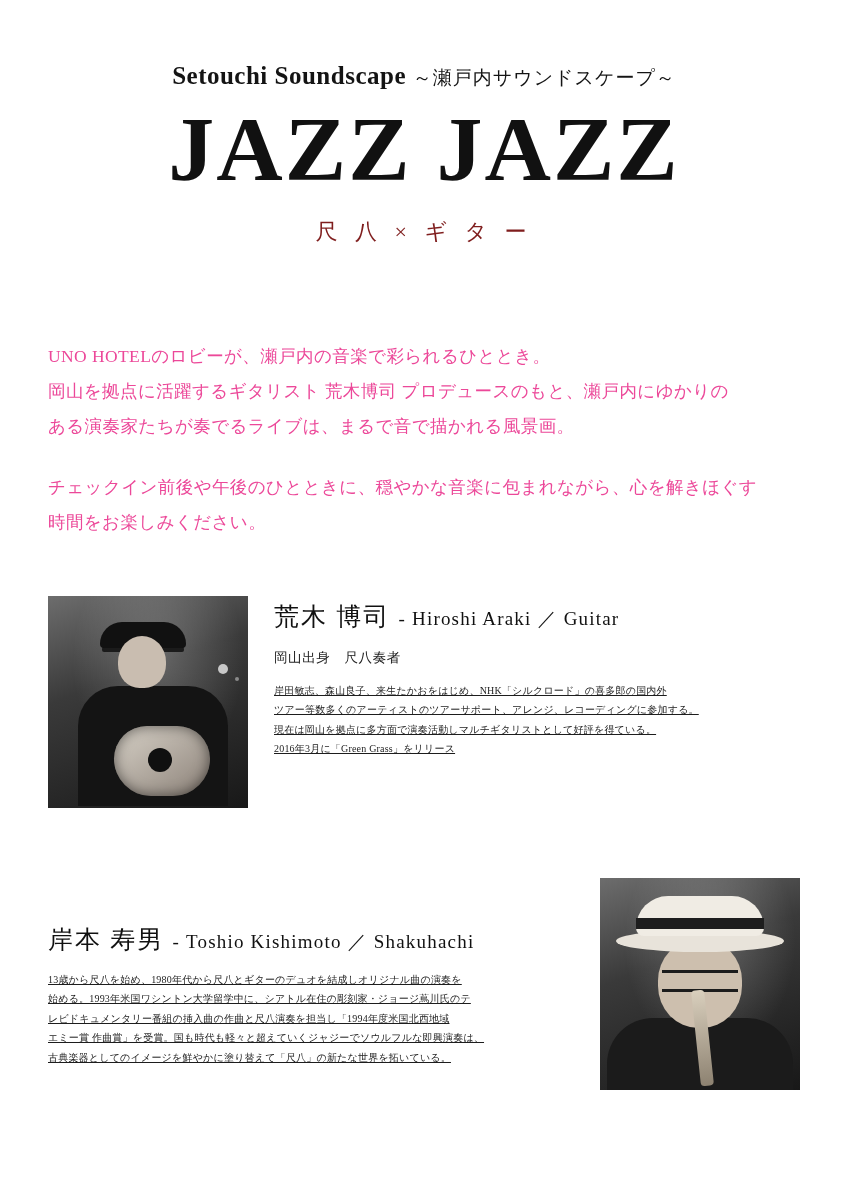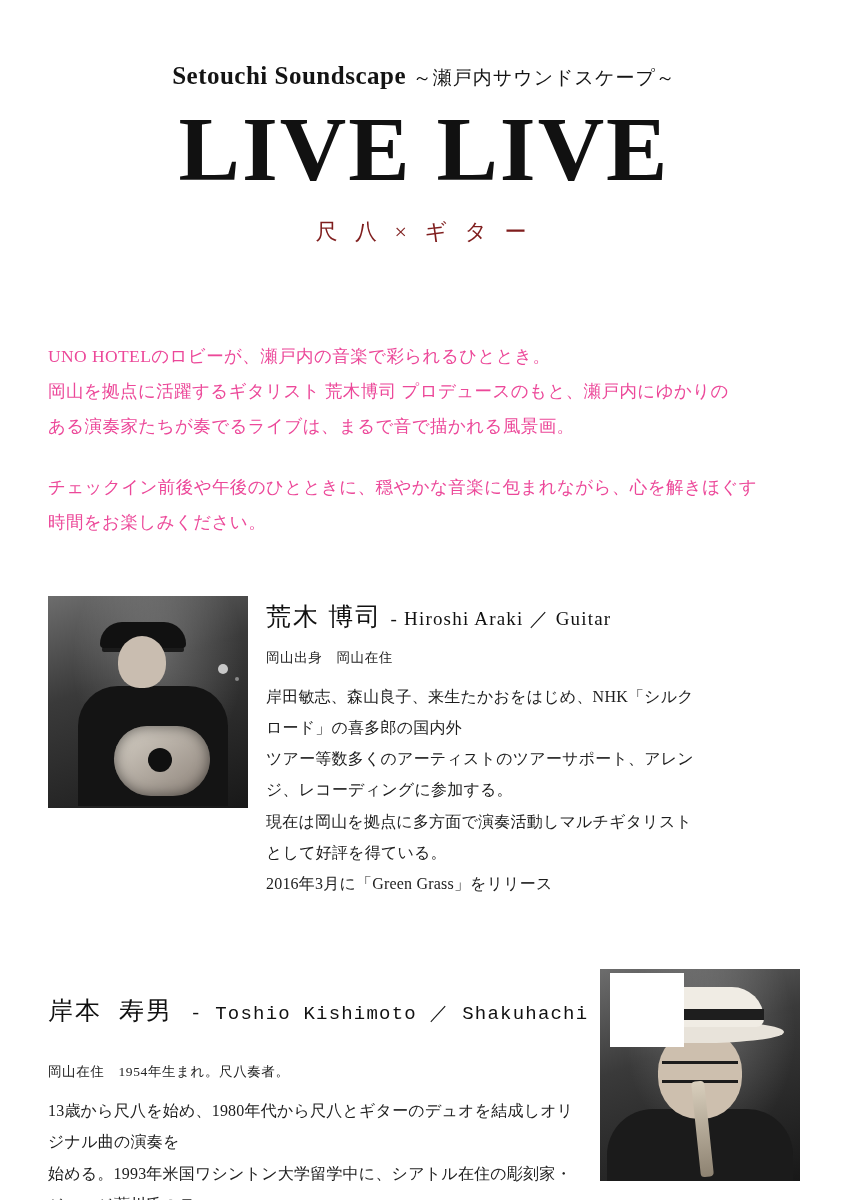--- a/index.html
+++ b/index.html
@@ -68,21 +68,21 @@
   .intro p { margin: 0 0 26px 0; }
   .intro p:last-child { margin-bottom: 0; }
 
   
   .artist {
     position: relative;
     margin-top: 56px;
     padding: 0 48px;
     box-sizing: border-box;
     display: flex;
-    gap: 18px;
+    gap: 26px;
   }
   .artist.reverse { flex-direction: row-reverse; }
 
   .photo {
     width: 200px;
     height: 212px;
     flex: 0 0 200px;
     background: #2b2b2b;
     position: relative;
     overflow: hidden;
@@ -210,24 +210,25 @@
     letter-spacing: 1.2px;
   }
   .artist-meta {
     margin-top: 16px;
     font-size: 13.5px;
     letter-spacing: 0.6px;
     color: #222;
   }
   .artist-bio {
     margin-top: 14px;
-    font-size: 16px;
+    font-size: 10px;
     line-height: 1.95;
     letter-spacing: 0.2px;
     color: #1d1d1d;
+    text-decoration: underline;
   }
   .artist-bio p { margin: 0; }
 
   
   .qr {
     width: 74px;
     height: 74px;
     flex: 0 0 74px;
     background: #fff;
     position: relative;
@@ -246,36 +247,35 @@
   .qr-grid i.on { background: #000; }
 
   .row-top { align-items: flex-start; }
 
   .artist2 {
     margin-top: 70px;
   }
   .artist2 .artist-text { padding-right: 4px; }
   .name-row {
     display: flex;
-    align-items: center;
+    align-items: flex-end;
     gap: 22px;
-    font-family: Liberation Mono, monospace;
   }
 </style>
 </head>
 <body>
 
 <div class="page">
 
   <div class="header">
     <div class="eyebrow">
       <span>Setouchi Soundscape</span>
       <span class="jp">～瀬戸内サウンドスケープ～</span>
     </div>
-    <div class="title">LIVE LIVE</div>
+    <div class="title">JAZZ JAZZ</div>
     <div class="subtitle">尺 八 × ギ タ ー</div>
   </div>
 
   <div class="intro">
     <p style="white-space: pre-line;">UNO HOTELのロビーが、瀬戸内の音楽で彩られるひととき。
 岡山を拠点に活躍するギタリスト 荒木博司 プロデュースのもと、瀬戸内にゆかりの
 ある演奏家たちが奏でるライブは、まるで音で描かれる風景画。</p>
     <p style="white-space: pre-line;">チェックイン前後や午後のひとときに、穏やかな音楽に包まれながら、心を解きほぐす
 時間をお楽しみください。</p>
   </div>
@@ -289,21 +289,21 @@
       <div class="fig-guitar"></div>
       <div class="fig-hole"></div>
       <div class="fig-mic"></div>
     </div>
 
     <div class="artist-text">
       <div class="artist-name">
         <span>荒木 博司</span>
         <span class="romaji">- Hiroshi Araki ／ Guitar</span>
       </div>
-      <div class="artist-meta">岡山出身　岡山在住</div>
+      <div class="artist-meta">岡山出身　尺八奏者</div>
       <div class="artist-bio">
         <p style="white-space: pre-line;">岸田敏志、森山良子、来生たかおをはじめ、NHK「シルクロード」の喜多郎の国内外
 ツアー等数多くのアーティストのツアーサポート、アレンジ、レコーディングに参加する。
 現在は岡山を拠点に多方面で演奏活動しマルチギタリストとして好評を得ている。
 2016年3月に「Green Grass」をリリース</p>
       </div>
     </div>
 
     <div class="qr">
       <div class="qr-grid" id="qr1"><i class="on"></i><i class="on"></i><i class="on"></i><i class="on"></i><i class="on"></i><i class="on"></i><i class="on"></i><i class="on"></i><i class="on"></i><i class="on"></i><i class="on"></i><i class=""></i><i class="on"></i><i class="on"></i><i class="on"></i><i class="on"></i><i class="on"></i><i class="on"></i><i class="on"></i><i class="on"></i><i class="on"></i><i class="on"></i><i class=""></i><i class=""></i><i class=""></i><i class=""></i><i class=""></i><i class="on"></i><i class="on"></i><i class=""></i><i class="on"></i><i class="on"></i><i class=""></i><i class=""></i><i class="on"></i><i class="on"></i><i class=""></i><i class=""></i><i class=""></i><i class=""></i><i class=""></i><i class="on"></i><i class="on"></i><i class=""></i><i class="on"></i><i class="on"></i><i class="on"></i><i class=""></i><i class="on"></i><i class=""></i><i class=""></i><i class="on"></i><i class="on"></i><i class=""></i><i class=""></i><i class=""></i><i class="on"></i><i class=""></i><i class="on"></i><i class="on"></i><i class="on"></i><i class=""></i><i class="on"></i><i class="on"></i><i class=""></i><i class="on"></i><i class="on"></i><i class="on"></i><i class=""></i><i class="on"></i><i class=""></i><i class="on"></i><i class=""></i><i class="on"></i><i class="on"></i><i class="on"></i><i class="on"></i><i class="on"></i><i class=""></i><i class="on"></i><i class="on"></i><i class="on"></i><i class=""></i><i class="on"></i><i class="on"></i><i class=""></i><i class="on"></i><i class="on"></i><i class="on"></i><i class=""></i><i class="on"></i><i class="on"></i><i class="on"></i><i class=""></i><i class="on"></i><i class=""></i><i class=""></i><i class=""></i><i class="on"></i><i class=""></i><i class="on"></i><i class="on"></i><i class="on"></i><i class=""></i><i class="on"></i><i class="on"></i><i class=""></i><i class=""></i><i class=""></i><i class=""></i><i class=""></i><i class="on"></i><i class="on"></i><i class=""></i><i class=""></i><i class="on"></i><i class="on"></i><i class=""></i><i class=""></i><i class="on"></i><i class=""></i><i class=""></i><i class=""></i><i class=""></i><i class=""></i><i class="on"></i><i class="on"></i><i class="on"></i><i class="on"></i><i class="on"></i><i class="on"></i><i class="on"></i><i class="on"></i><i class="on"></i><i class="on"></i><i class="on"></i><i class="on"></i><i class=""></i><i class=""></i><i class=""></i><i class="on"></i><i class="on"></i><i class="on"></i><i class="on"></i><i class="on"></i><i class="on"></i><i class="on"></i><i class=""></i><i class=""></i><i class=""></i><i class="on"></i><i class=""></i><i class=""></i><i class="on"></i><i class="on"></i><i class=""></i><i class=""></i><i class=""></i><i class="on"></i><i class=""></i><i class=""></i><i class="on"></i><i class="on"></i><i class="on"></i><i class=""></i><i class=""></i><i class=""></i><i class=""></i><i class=""></i><i class=""></i><i class=""></i><i class="on"></i><i class=""></i><i class=""></i><i class="on"></i><i class=""></i><i class="on"></i><i class="on"></i><i class=""></i><i class="on"></i><i class="on"></i><i class=""></i><i class="on"></i><i class="on"></i><i class=""></i><i class=""></i><i class="on"></i><i class=""></i><i class=""></i><i class="on"></i><i class="on"></i><i class=""></i><i class=""></i><i class="on"></i><i class=""></i><i class="on"></i><i class="on"></i><i class=""></i><i class="on"></i><i class=""></i><i class="on"></i><i class="on"></i><i class=""></i><i class="on"></i><i class="on"></i><i class=""></i><i class="on"></i><i class="on"></i><i class="on"></i><i class="on"></i><i class="on"></i><i class=""></i><i class=""></i><i class="on"></i><i class="on"></i><i class="on"></i><i class=""></i><i class=""></i><i class="on"></i><i class=""></i><i class="on"></i><i class="on"></i><i class="on"></i><i class=""></i><i class=""></i><i class=""></i><i class=""></i><i class="on"></i><i class="on"></i><i class="on"></i><i class="on"></i><i class=""></i><i class="on"></i><i class="on"></i><i class=""></i><i class=""></i><i class=""></i><i class="on"></i><i class="on"></i><i class=""></i><i class="on"></i><i class=""></i><i class="on"></i><i class=""></i><i class="on"></i><i class="on"></i><i class="on"></i><i class="on"></i><i class=""></i><i class=""></i><i class="on"></i><i class=""></i><i class="on"></i><i class="on"></i><i class="on"></i><i class="on"></i><i class=""></i><i class=""></i><i class="on"></i><i class=""></i><i class="on"></i><i class="on"></i><i class="on"></i><i class=""></i><i class="on"></i><i class="on"></i><i class="on"></i><i class="on"></i><i class=""></i><i class=""></i><i class="on"></i><i class="on"></i><i class=""></i><i class="on"></i><i class="on"></i><i class="on"></i><i class=""></i><i class=""></i><i class="on"></i><i class=""></i><i class="on"></i><i class=""></i><i class="on"></i><i class="on"></i><i class="on"></i><i class="on"></i><i class=""></i><i class=""></i><i class=""></i><i class="on"></i><i class=""></i><i class="on"></i><i class=""></i><i class=""></i><i class="on"></i><i class="on"></i><i class="on"></i><i class="on"></i><i class="on"></i><i class="on"></i><i class="on"></i><i class=""></i><i class="on"></i><i class="on"></i><i class="on"></i><i class="on"></i><i class="on"></i><i class=""></i><i class=""></i><i class="on"></i><i class="on"></i><i class="on"></i><i class=""></i><i class="on"></i><i class=""></i><i class="on"></i><i class=""></i><i class=""></i><i class=""></i><i class=""></i><i class=""></i><i class="on"></i><i class=""></i><i class=""></i><i class="on"></i><i class="on"></i><i class=""></i><i class=""></i><i class=""></i><i class="on"></i><i class="on"></i><i class="on"></i><i class="on"></i><i class=""></i><i class=""></i><i class="on"></i><i class="on"></i><i class=""></i><i class="on"></i><i class="on"></i><i class="on"></i><i class=""></i><i class="on"></i><i class=""></i><i class="on"></i><i class="on"></i><i class=""></i><i class=""></i><i class=""></i><i class="on"></i><i class=""></i><i class="on"></i><i class=""></i><i class=""></i><i class=""></i><i class=""></i><i class=""></i><i class="on"></i><i class=""></i><i class="on"></i><i class="on"></i><i class="on"></i><i class=""></i><i class="on"></i><i class=""></i><i class="on"></i><i class=""></i><i class=""></i><i class=""></i><i class="on"></i><i class=""></i><i class=""></i><i class=""></i><i class="on"></i><i class=""></i><i class="on"></i><i class="on"></i><i class="on"></i><i class="on"></i><i class=""></i><i class="on"></i><i class="on"></i><i class="on"></i><i class=""></i><i class="on"></i><i class="on"></i><i class="on"></i><i class=""></i><i class="on"></i><i class="on"></i><i class="on"></i><i class="on"></i><i class=""></i><i class=""></i><i class=""></i><i class="on"></i><i class=""></i><i class=""></i><i class="on"></i><i class="on"></i><i class=""></i><i class=""></i><i class=""></i><i class=""></i><i class=""></i><i class="on"></i><i class=""></i><i class=""></i><i class="on"></i><i class="on"></i><i class="on"></i><i class=""></i><i class="on"></i><i class="on"></i><i class=""></i><i class=""></i><i class="on"></i><i class=""></i><i class=""></i><i class=""></i><i class="on"></i><i class="on"></i><i class="on"></i><i class="on"></i><i class="on"></i><i class="on"></i><i class="on"></i><i class="on"></i><i class=""></i><i class=""></i><i class=""></i><i class="on"></i><i class=""></i><i class=""></i><i class=""></i><i class="on"></i><i class=""></i><i class=""></i><i class=""></i><i class=""></i><i class=""></i></div>
@@ -325,21 +325,20 @@
     <div class="artist-text">
       <div class="name-row">
         <div class="artist-name">
           <span>岸本 寿男</span>
           <span class="romaji">- Toshio Kishimoto ／ Shakuhachi</span>
         </div>
         <div class="qr">
           <div class="qr-grid" id="qr2"><i class="on"></i><i class="on"></i><i class="on"></i><i class="on"></i><i class="on"></i><i class="on"></i><i class="on"></i><i class=""></i><i class=""></i><i class="on"></i><i class=""></i><i class=""></i><i class="on"></i><i class=""></i><i class="on"></i><i class="on"></i><i class="on"></i><i class="on"></i><i class="on"></i><i class="on"></i><i class="on"></i><i class="on"></i><i class=""></i><i class=""></i><i class=""></i><i class=""></i><i class=""></i><i class="on"></i><i class=""></i><i class="on"></i><i class=""></i><i class="on"></i><i class="on"></i><i class="on"></i><i class=""></i><i class="on"></i><i class=""></i><i class=""></i><i class=""></i><i class=""></i><i class=""></i><i class="on"></i><i class="on"></i><i class=""></i><i class="on"></i><i class="on"></i><i class="on"></i><i class=""></i><i class="on"></i><i class="on"></i><i class="on"></i><i class=""></i><i class="on"></i><i class=""></i><i class=""></i><i class="on"></i><i class="on"></i><i class=""></i><i class="on"></i><i class="on"></i><i class="on"></i><i class=""></i><i class="on"></i><i class="on"></i><i class=""></i><i class="on"></i><i class="on"></i><i class="on"></i><i class=""></i><i class="on"></i><i class=""></i><i class="on"></i><i class=""></i><i class="on"></i><i class=""></i><i class=""></i><i class="on"></i><i class="on"></i><i class=""></i><i class="on"></i><i class="on"></i><i class="on"></i><i class=""></i><i class="on"></i><i class="on"></i><i class=""></i><i class="on"></i><i class="on"></i><i class="on"></i><i class=""></i><i class="on"></i><i class="on"></i><i class="on"></i><i class="on"></i><i class="on"></i><i class=""></i><i class="on"></i><i class=""></i><i class="on"></i><i class=""></i><i class="on"></i><i class="on"></i><i class="on"></i><i class=""></i><i class="on"></i><i class="on"></i><i class=""></i><i class=""></i><i class=""></i><i class=""></i><i class=""></i><i class="on"></i><i class="on"></i><i class="on"></i><i class=""></i><i class=""></i><i class="on"></i><i class="on"></i><i class="on"></i><i class="on"></i><i class=""></i><i class=""></i><i class=""></i><i class=""></i><i class=""></i><i class="on"></i><i class="on"></i><i class="on"></i><i class="on"></i><i class="on"></i><i class="on"></i><i class="on"></i><i class="on"></i><i class="on"></i><i class="on"></i><i class=""></i><i class=""></i><i class=""></i><i class="on"></i><i class="on"></i><i class="on"></i><i class="on"></i><i class="on"></i><i class="on"></i><i class="on"></i><i class="on"></i><i class="on"></i><i class="on"></i><i class="on"></i><i class=""></i><i class=""></i><i class="on"></i><i class="on"></i><i class=""></i><i class=""></i><i class="on"></i><i class=""></i><i class=""></i><i class="on"></i><i class="on"></i><i class=""></i><i class="on"></i><i class=""></i><i class="on"></i><i class=""></i><i class="on"></i><i class=""></i><i class="on"></i><i class="on"></i><i class=""></i><i class=""></i><i class="on"></i><i class="on"></i><i class="on"></i><i class=""></i><i class="on"></i><i class="on"></i><i class="on"></i><i class=""></i><i class=""></i><i class=""></i><i class=""></i><i class="on"></i><i class="on"></i><i class="on"></i><i class=""></i><i class="on"></i><i class=""></i><i class="on"></i><i class=""></i><i class=""></i><i class="on"></i><i class="on"></i><i class=""></i><i class=""></i><i class=""></i><i class="on"></i><i class="on"></i><i class="on"></i><i class="on"></i><i class="on"></i><i class="on"></i><i class=""></i><i class="on"></i><i class="on"></i><i class=""></i><i class="on"></i><i class=""></i><i class=""></i><i class="on"></i><i class=""></i><i class="on"></i><i class=""></i><i class="on"></i><i class=""></i><i class="on"></i><i class=""></i><i class=""></i><i class=""></i><i class="on"></i><i class=""></i><i class=""></i><i class="on"></i><i class="on"></i><i class=""></i><i class="on"></i><i class=""></i><i class=""></i><i class=""></i><i class="on"></i><i class="on"></i><i class="on"></i><i class="on"></i><i class=""></i><i class="on"></i><i class="on"></i><i class="on"></i><i class=""></i><i class=""></i><i class=""></i><i class="on"></i><i class="on"></i><i class=""></i><i class="on"></i><i class="on"></i><i class="on"></i><i class="on"></i><i class="on"></i><i class="on"></i><i class=""></i><i class=""></i><i class=""></i><i class="on"></i><i class=""></i><i class=""></i><i class="on"></i><i class="on"></i><i class="on"></i><i class=""></i><i class=""></i><i class=""></i><i class="on"></i><i class="on"></i><i class=""></i><i class="on"></i><i class="on"></i><i class="on"></i><i class="on"></i><i class=""></i><i class=""></i><i class="on"></i><i class="on"></i><i class=""></i><i class=""></i><i class=""></i><i class="on"></i><i class=""></i><i class=""></i><i class="on"></i><i class=""></i><i class=""></i><i class=""></i><i class="on"></i><i class="on"></i><i class="on"></i><i class=""></i><i class="on"></i><i class="on"></i><i class=""></i><i class=""></i><i class="on"></i><i class="on"></i><i class="on"></i><i class="on"></i><i class="on"></i><i class="on"></i><i class="on"></i><i class="on"></i><i class="on"></i><i class="on"></i><i class="on"></i><i class="on"></i><i class=""></i><i class="on"></i><i class="on"></i><i class="on"></i><i class="on"></i><i class=""></i><i class="on"></i><i class=""></i><i class="on"></i><i class=""></i><i class=""></i><i class="on"></i><i class=""></i><i class="on"></i><i class=""></i><i class=""></i><i class=""></i><i class=""></i><i class=""></i><i class="on"></i><i class="on"></i><i class=""></i><i class=""></i><i class=""></i><i class="on"></i><i class="on"></i><i class=""></i><i class=""></i><i class=""></i><i class="on"></i><i class=""></i><i class=""></i><i class=""></i><i class=""></i><i class="on"></i><i class=""></i><i class="on"></i><i class="on"></i><i class="on"></i><i class=""></i><i class="on"></i><i class=""></i><i class=""></i><i class=""></i><i class="on"></i><i class=""></i><i class=""></i><i class=""></i><i class="on"></i><i class="on"></i><i class="on"></i><i class="on"></i><i class=""></i><i class="on"></i><i class=""></i><i class="on"></i><i class=""></i><i class="on"></i><i class="on"></i><i class="on"></i><i class=""></i><i class="on"></i><i class=""></i><i class="on"></i><i class=""></i><i class=""></i><i class=""></i><i class=""></i><i class=""></i><i class=""></i><i class="on"></i><i class="on"></i><i class="on"></i><i class="on"></i><i class=""></i><i class="on"></i><i class="on"></i><i class=""></i><i class="on"></i><i class="on"></i><i class="on"></i><i class=""></i><i class="on"></i><i class=""></i><i class=""></i><i class="on"></i><i class=""></i><i class=""></i><i class=""></i><i class="on"></i><i class=""></i><i class=""></i><i class=""></i><i class=""></i><i class="on"></i><i class=""></i><i class=""></i><i class="on"></i><i class=""></i><i class=""></i><i class=""></i><i class=""></i><i class=""></i><i class="on"></i><i class=""></i><i class=""></i><i class="on"></i><i class=""></i><i class=""></i><i class=""></i><i class="on"></i><i class=""></i><i class=""></i><i class="on"></i><i class=""></i><i class=""></i><i class=""></i><i class=""></i><i class="on"></i><i class="on"></i><i class="on"></i><i class="on"></i><i class="on"></i><i class="on"></i><i class="on"></i><i class=""></i><i class=""></i><i class="on"></i><i class="on"></i><i class=""></i><i class="on"></i><i class="on"></i><i class=""></i><i class="on"></i><i class=""></i><i class=""></i><i class="on"></i><i class=""></i><i class=""></i></div>
         </div>
       </div>
-      <div class="artist-meta">岡山在住　1954年生まれ。尺八奏者。</div>
       <div class="artist-bio">
         <p style="white-space: pre-line;">13歳から尺八を始め、1980年代から尺八とギターのデュオを結成しオリジナル曲の演奏を
 始める。1993年米国ワシントン大学留学中に、シアトル在住の彫刻家・ジョージ蔦川氏のテ
 レビドキュメンタリー番組の挿入曲の作曲と尺八演奏を担当し「1994年度米国北西地域
 エミー賞 作曲賞」を受賞。国も時代も軽々と超えていくジャジーでソウルフルな即興演奏は、
 古典楽器としてのイメージを鮮やかに塗り替えて「尺八」の新たな世界を拓いている。</p>
       </div>
     </div>
   </div>
 

